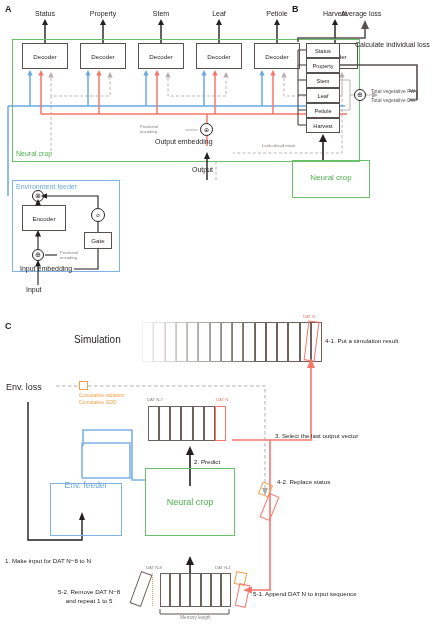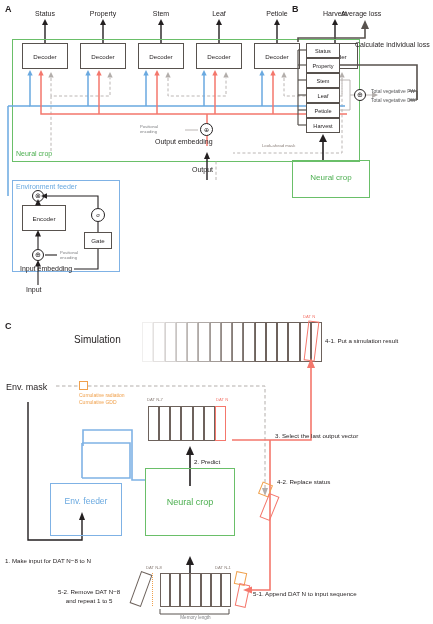--- a/index.html
+++ b/index.html
@@ -289,21 +289,21 @@
       <div class="cell" style="left: 157.5px; top: 0px; width: 11.25px; height: 40px; border-color: rgb(109, 98, 92);"></div>
       <div class="cell" style="left: 168.75px; top: 0px; width: 11.25px; height: 40px; border-color: rgb(109, 98, 92);"></div>
     </div>
   <div class="abs redtiny" style="left:303px;top:314px;">DAT N</div>
 
   <div class="abs" style="left:306px;top:321px;width:11px;height:40px;border:1.1px solid #f4776c;
        transform:rotate(7deg);box-sizing:border-box;"></div>
 
   <div class="abs steplbl" style="left:325px;top:337px;">4-1. Put a simulation result</div>
 
-  <div class="abs envlabel" style="left:6px;top:382px;">Env. mask</div>
+  <div class="abs envlabel" style="left:6px;top:382px;">Env. loss</div>
   <div class="abs" style="left:79px;top:381px;width:9px;height:9px;border:1.2px solid #f0a04b;box-sizing:border-box;"></div>
   <div class="abs orangetxt" style="left:79px;top:392px;">
     <span>Cumulative radiation</span><br>
     <span>Cumulative GDD</span>
   </div>
 
   <svg style="left:0;top:300px;width:433px;height:324px;">
     <g stroke="#b3aeab" stroke-width="1" fill="none" stroke-dasharray="3.5,2.5">
       <path d="M56,86 L79,86"></path>
       <path d="M88,86 L265,86 L265,190"></path>
@@ -377,21 +377,21 @@
   <div class="abs steplbl" style="left:194px;top:458px;">2. Predict</div>
   <div class="abs steplbl" style="left:275px;top:432px;">3. Select the last output vector</div>
   <div class="abs steplbl" style="left:277px;top:478px;">4-2. Replace status</div>
 
   <div class="abs" style="left:260px;top:483px;width:11px;height:13px;border:1.2px solid #f0a04b;
        transform:rotate(22deg);box-sizing:border-box;"></div>
   <div class="abs" style="left:264px;top:494px;width:11px;height:26px;border:1.2px solid #f4776c;
        transform:rotate(22deg);box-sizing:border-box;"></div>
 
   <div class="groupbox blue" style="left:50px;top:483px;width:72px;height:53px;"></div>
-  <div class="abs blabel" style="left:50px;top:496px;width:72px;text-align:center;font-size:8.5px;">Env. feeder</div>
+  <div class="abs blabel" style="left:50px;top:480px;width:72px;text-align:center;font-size:8.5px;">Env. feeder</div>
 
   <div class="groupbox green" style="left:145px;top:468px;width:90px;height:68px;"></div>
   <div class="abs glabel" style="left:145px;top:497px;width:90px;text-align:center;font-size:9px;">Neural crop</div>
 
   <div class="abs steplbl" style="left:5px;top:557px;">1. Make input for DAT N−8 to N</div>
 
   <div class="abs graytiny" style="left:146px;top:565px;">DAT N-8</div>
   <div class="abs graytiny" style="left:215px;top:565px;">DAT N-1</div>
   <div class="abs" id="in-cells" style="left:160px;top:573px;width:71px;height:34px;">
       <div class="cell" style="left: 0px; top: 0px; width: 10.1429px; height: 34px;"></div>

